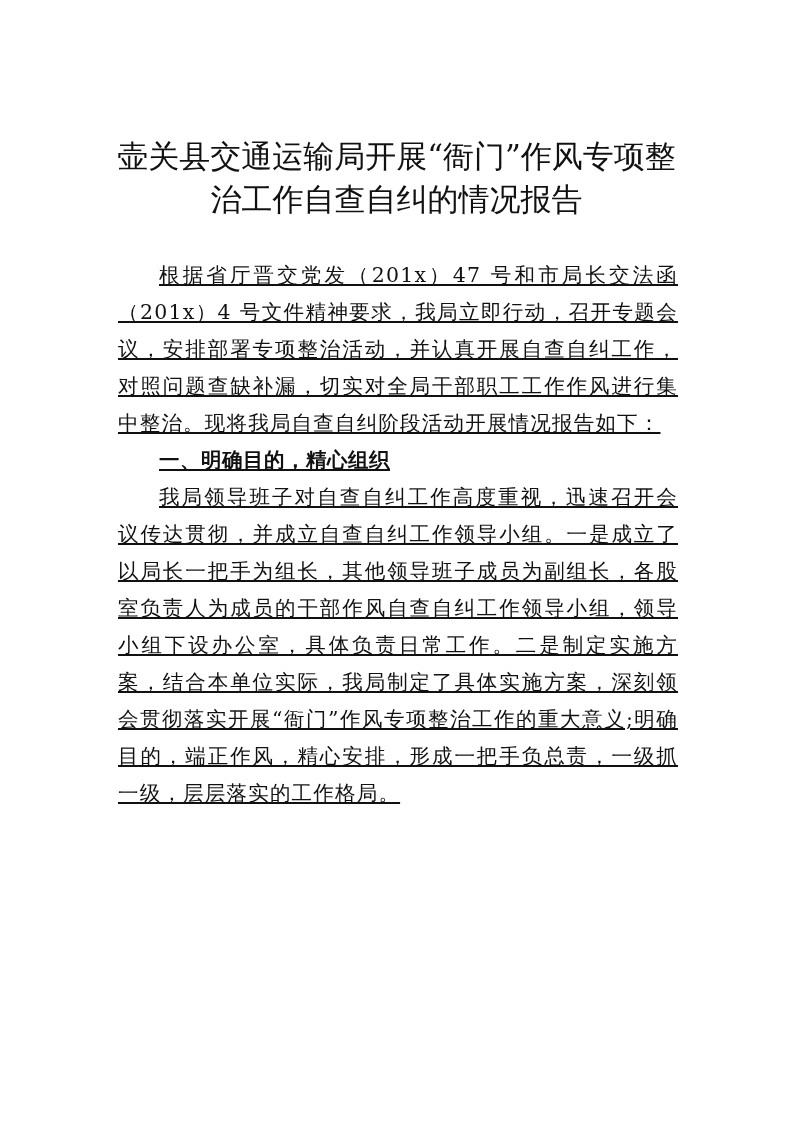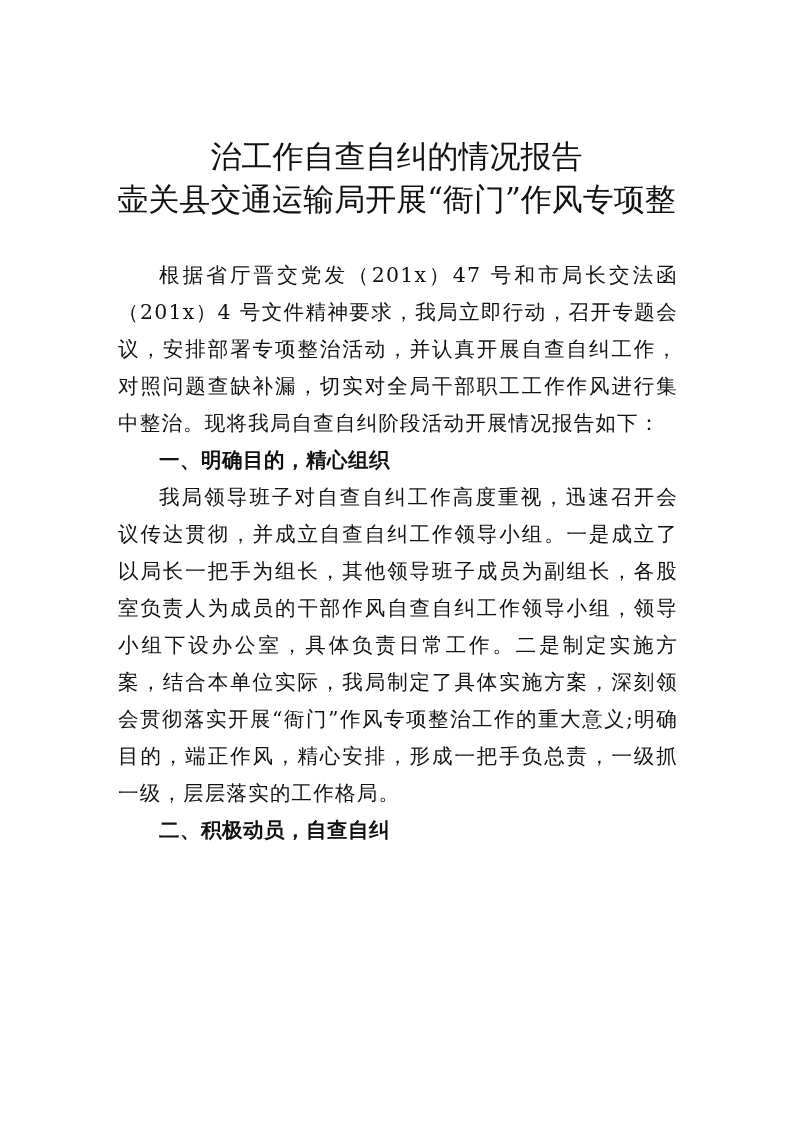--- a/index.html
+++ b/index.html
@@ -7,37 +7,36 @@
     .page { position: absolute; left: 0; top: 0; width: 793px; height: 1122px; background: #fff; }
     .title {
       position: absolute; left: 100px; top: 135px; width: 593px;
       text-align: center; font-family: "DejaVu Serif", "Liberation Serif", serif;
       font-size: 31px; line-height: 43px; color: #111; letter-spacing: 0px;
     }
     .body {
       position: absolute; left: 118px; top: 257px; width: 560px;
       font-family: "DejaVu Serif", "Liberation Serif", serif;
       font-size: 20.5px; line-height: 37px; color: #111;
-      text-align: justify; letter-spacing: 1.2px;
+      text-align: justify; letter-spacing: 1.2px; text-decoration: underline;
     }
     .para { margin: 0; text-indent: 2em; }
     .heading {
       margin: 0; text-indent: 2em;
       font-family: "DejaVu Sans", "Liberation Sans", sans-serif;
       font-weight: bold; letter-spacing: 0.5px;
     }
   </style>
 </head>
 <body>
 
 <div class="page">
   <div class="title">
+    <div>壶关县交通运输局开展“衙门”作风专项整</div>
     <div>治工作自查自纠的情况报告</div>
-    <div>壶关县交通运输局开展“衙门”作风专项整</div>
   </div>
 
   <div class="body">
     <p class="para">根据省厅晋交党发（201x）47 号和市局长交法函（201x）4 号文件精神要求，我局立即行动，召开专题会议，安排部署专项整治活动，并认真开展自查自纠工作，对照问题查缺补漏，切实对全局干部职工工作作风进行集中整治。现将我局自查自纠阶段活动开展情况报告如下：</p>
     <p class="heading">一、明确目的，精心组织</p>
     <p class="para">我局领导班子对自查自纠工作高度重视，迅速召开会议传达贯彻，并成立自查自纠工作领导小组。一是成立了以局长一把手为组长，其他领导班子成员为副组长，各股室负责人为成员的干部作风自查自纠工作领导小组，领导小组下设办公室，具体负责日常工作。二是制定实施方案，结合本单位实际，我局制定了具体实施方案，深刻领会贯彻落实开展“衙门”作风专项整治工作的重大意义;明确目的，端正作风，精心安排，形成一把手负总责，一级抓一级，层层落实的工作格局。</p>
-    <p class="heading">二、积极动员，自查自纠</p>
   </div>
 </div>
 
 </body></html>

